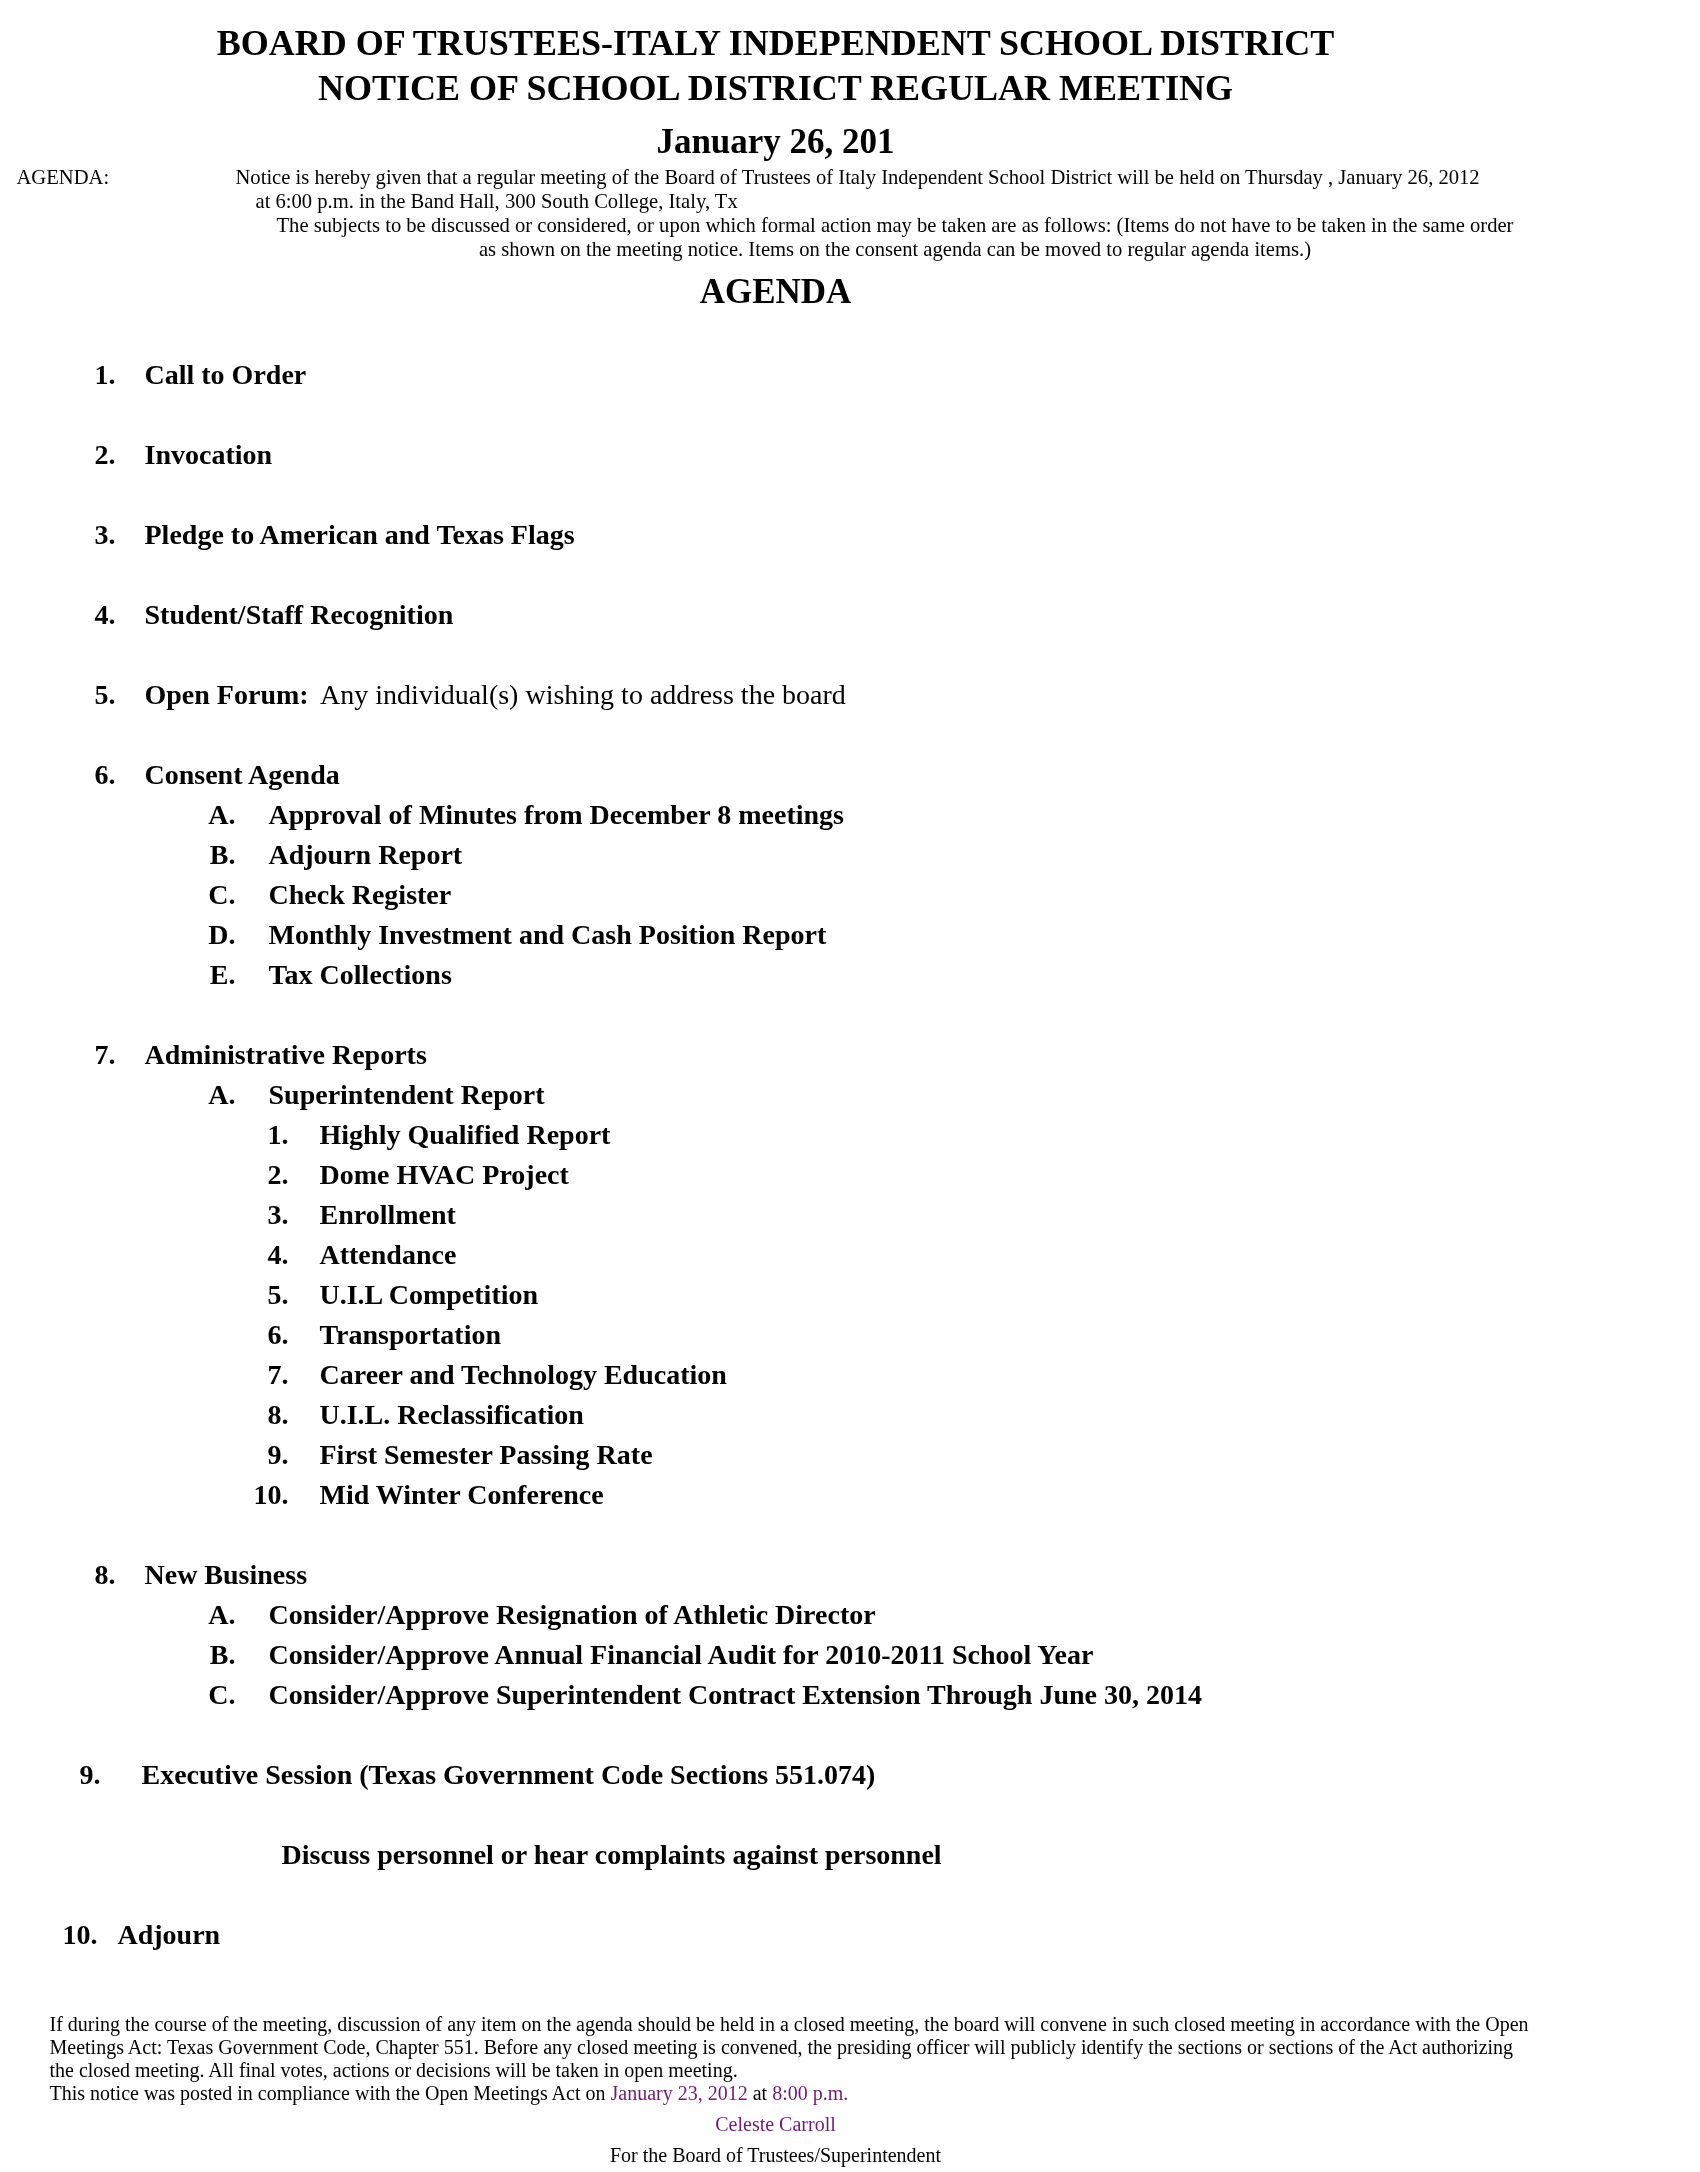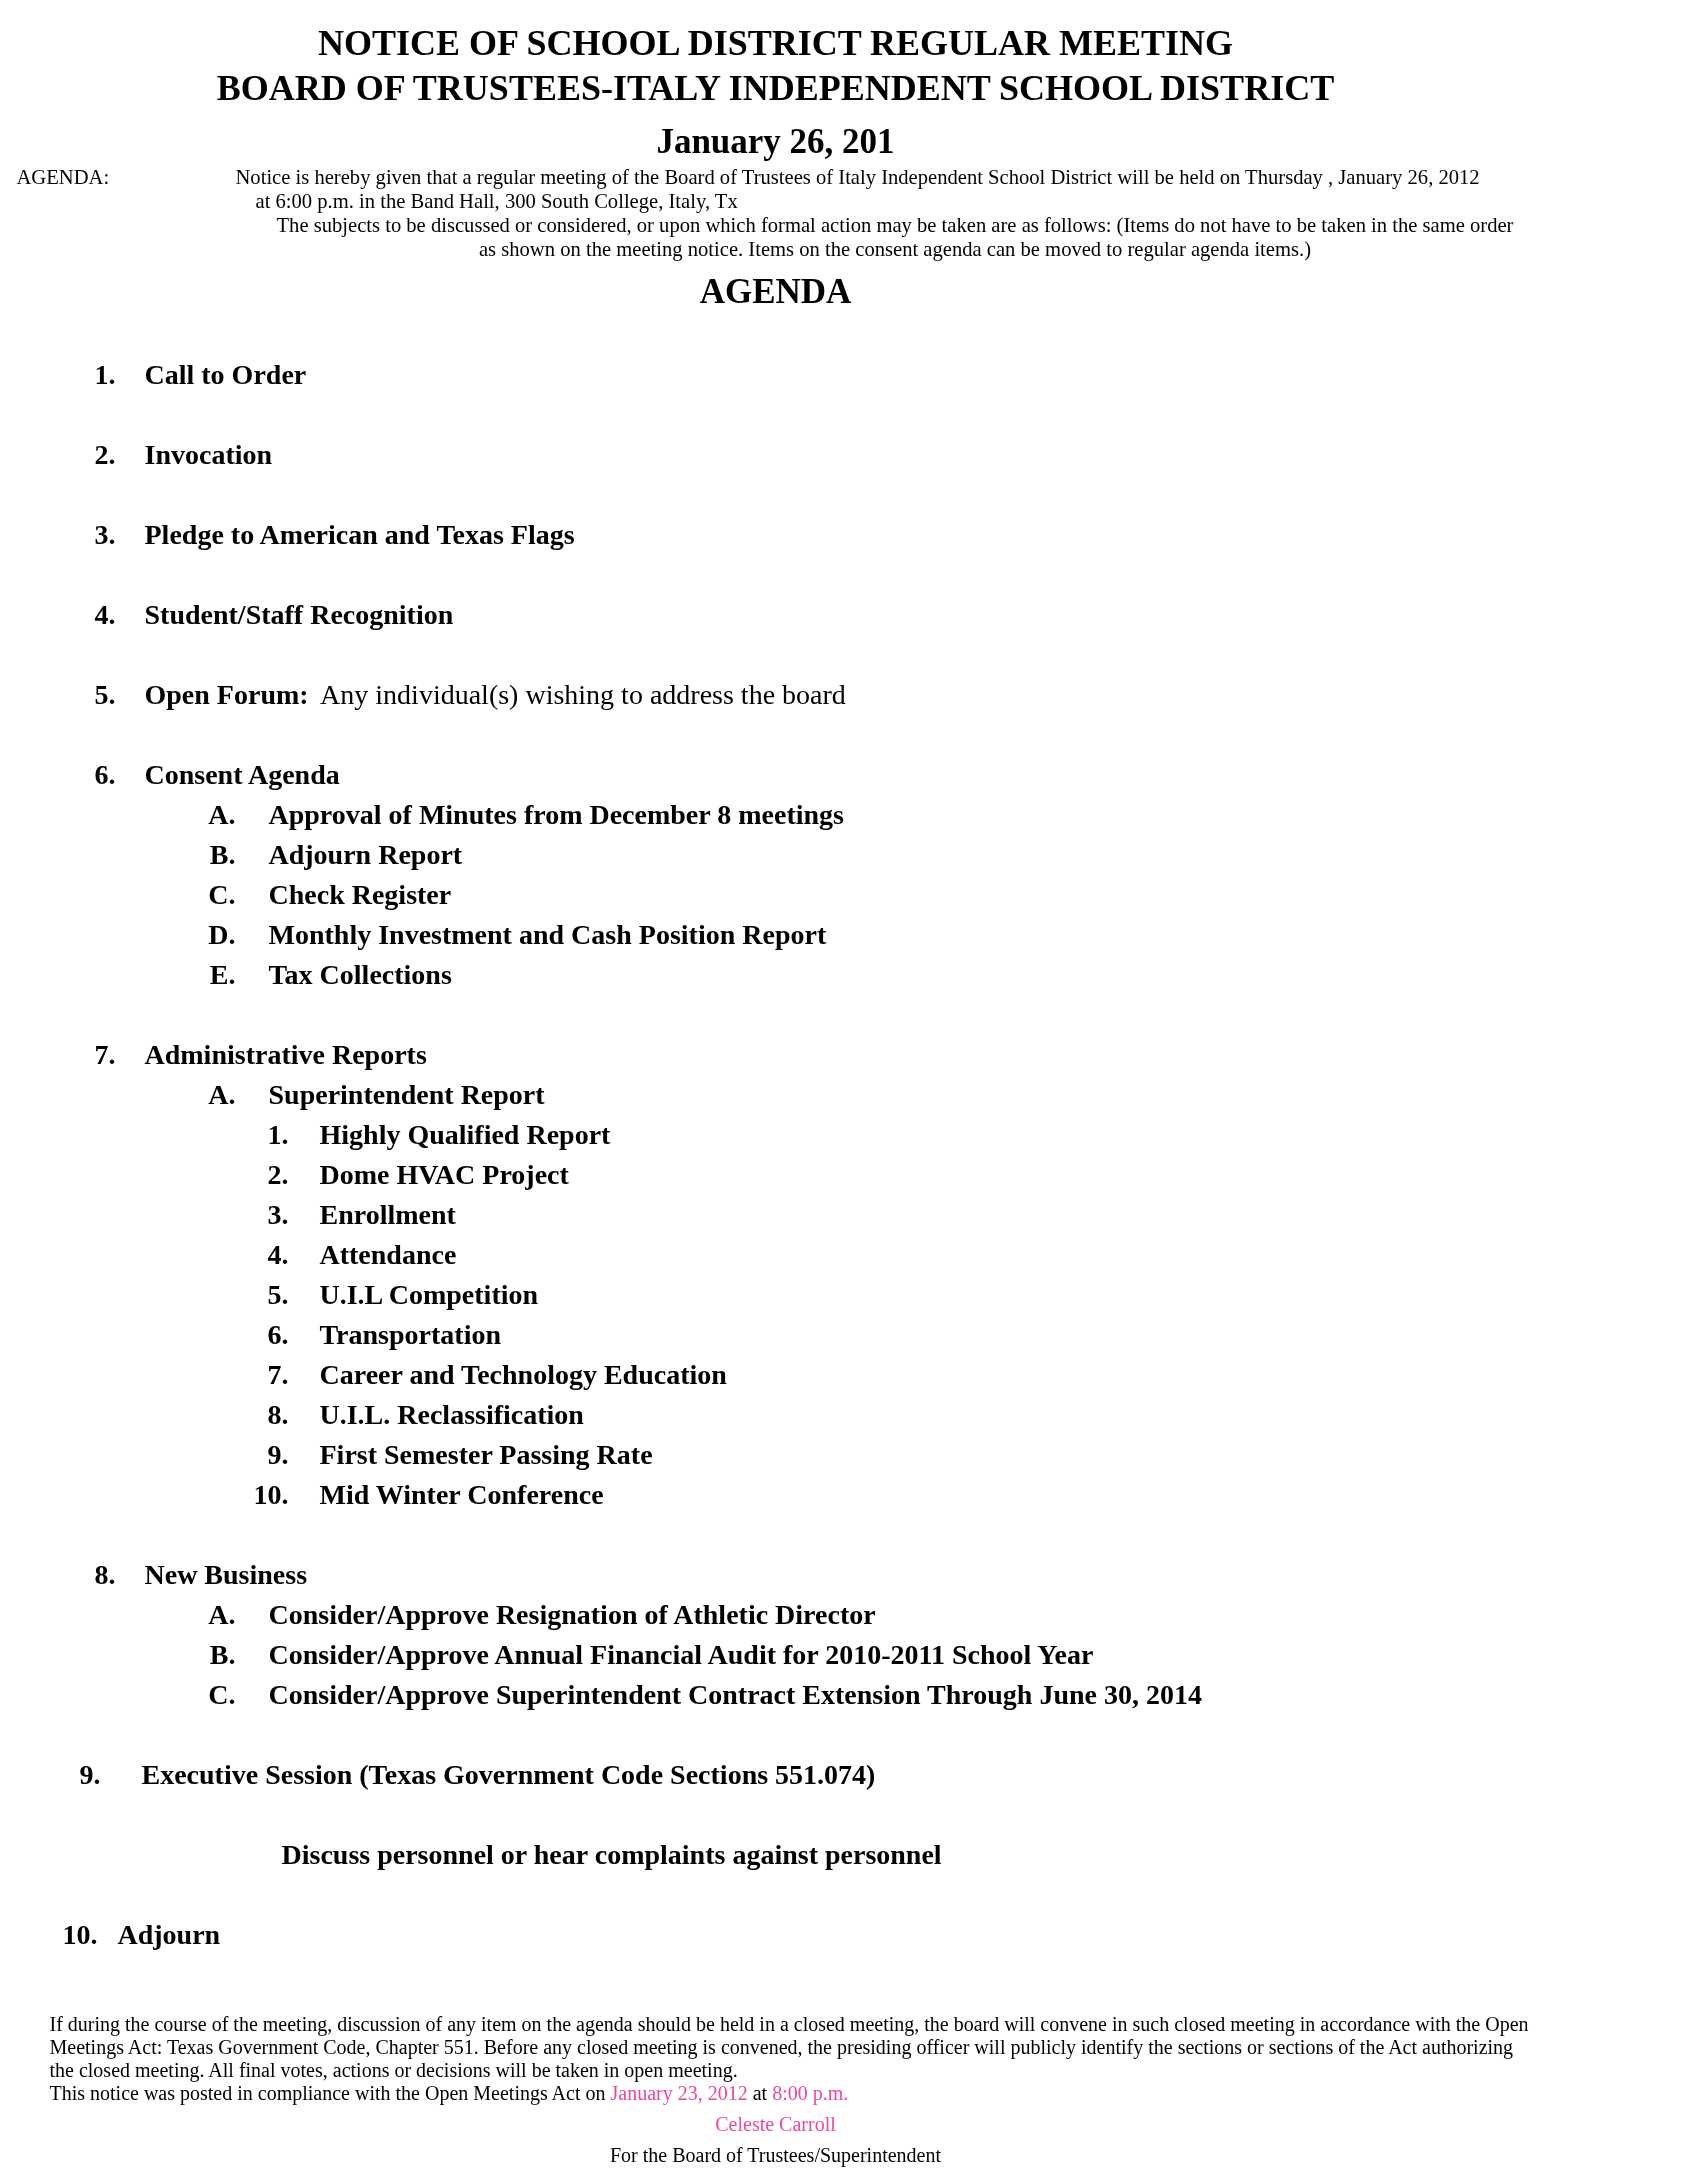--- a/index.html
+++ b/index.html
@@ -45,30 +45,30 @@
   .subsub .num { width: 272px; }
   .subsub .lab { margin-left: 31px; }
   .suffix { font-weight: normal; margin-left: 11.5px; }
   .exec-note { margin-top: 40px; margin-left: 265px; line-height: 40px; }
 
   
   .footer { margin-top: 58px; font-size: 20px; line-height: 23px; }
   .footer-para { width: 1485px; margin: 8px 0 0 33px; }
   .posted-line { margin-left: 33px; }
   .footer-center { width: 1518px; text-align: center; margin-top: 8px; }
-  .blue { color: #ec4899; }
+  .blue { color: #701a75; }
 </style>
 </head>
 <body>
 
 <div class="page">
 
   <div class="titles">
+    <div class="title-line">BOARD OF TRUSTEES-ITALY INDEPENDENT SCHOOL DISTRICT</div>
     <div class="title-line">NOTICE OF SCHOOL DISTRICT REGULAR MEETING</div>
-    <div class="title-line">BOARD OF TRUSTEES-ITALY INDEPENDENT SCHOOL DISTRICT</div>
     <div class="date-line">January 26, 201</div>
   </div>
 
   <div class="intro">
     <div class="intro-row">
       <span class="intro-label">AGENDA:</span>
       <span class="intro-text">Notice is hereby given that a regular meeting of the Board of Trustees of Italy Independent School District will be held on Thursday , January 26, 2012</span>
     </div>
     <div class="intro-cont">at 6:00 p.m. in the Band Hall, 300 South College, Italy, Tx</div>
     <div class="subjects">

